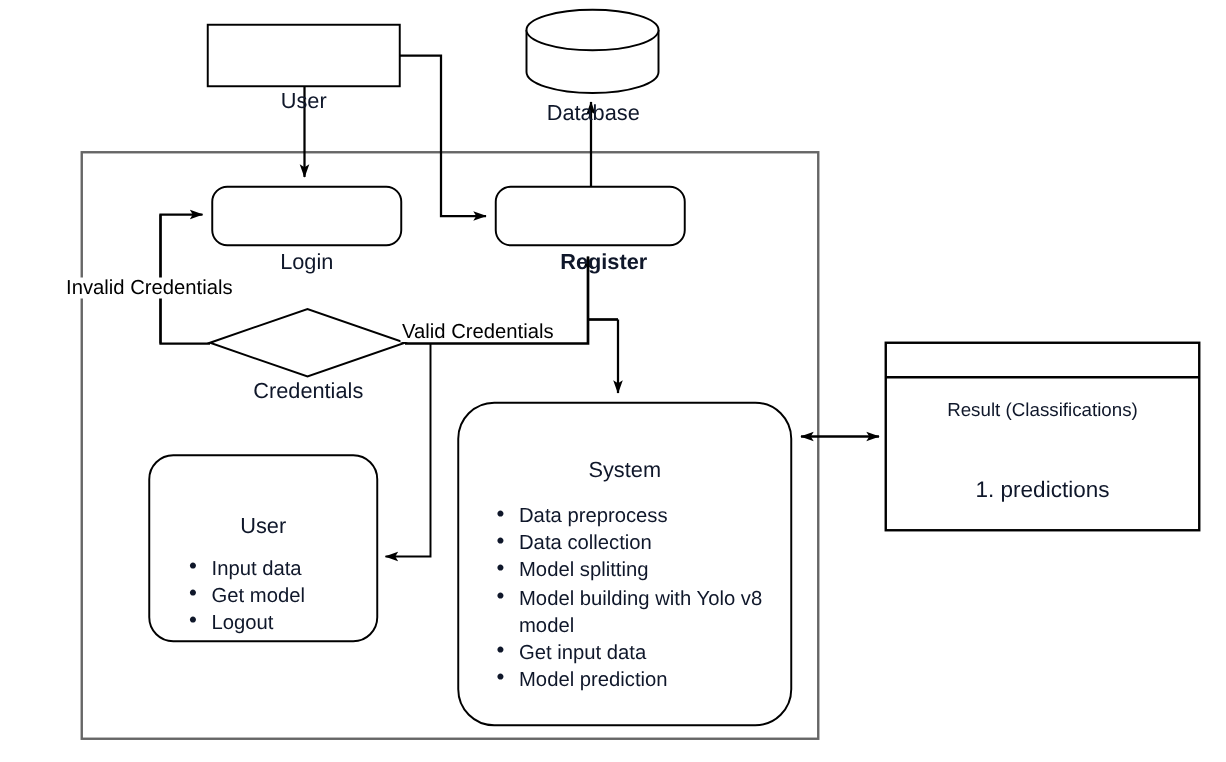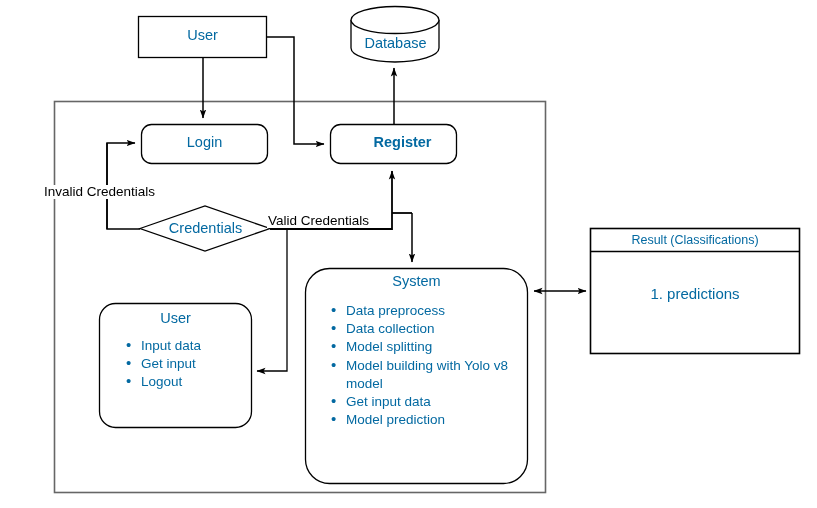--- a/index.html
+++ b/index.html
@@ -23,22 +23,23 @@
     position: absolute;
     left: 0;
     top: 0;
     width: 817px;
     height: 508px;
   }
   .node-text {
     position: absolute;
     box-sizing: border-box;
     font-family: "Liberation Sans", sans-serif;
-    color: #0369a1;
+    color: #0f172a;
     pointer-events: none;
+    margin-top: 33px;
   }
   .center-title {
     width: 100%;
     text-align: center;
     font-size: 14.5px;
     line-height: 1.1;
   }
   .bullet-list {
     list-style: none;
     margin: 0;
@@ -158,21 +159,21 @@
   </div>
 
   <div class="edge-label" style="left:43px; top:185px;">Invalid Credentials</div>
 
   <div class="edge-label" style="left:267px; top:214px;">Valid Credentials</div>
 
   <div class="node-text" style="left:100px; top:311px; width:151px;">
     <div class="center-title">User</div>
     <ul class="bullet-list" style="margin-top:10px; margin-left:26px;">
       <li>Input data</li>
-      <li>Get input</li>
+      <li>Get model</li>
       <li>Logout</li>
     </ul>
   </div>
 
   <div class="node-text" style="left:306px; top:274px; width:221px;">
     <div class="center-title">System</div>
     <ul class="bullet-list" style="margin-top:12px; margin-left:25px; width:180px;">
       <li>Data preprocess</li>
       <li>Data collection</li>
       <li>Model splitting</li>

